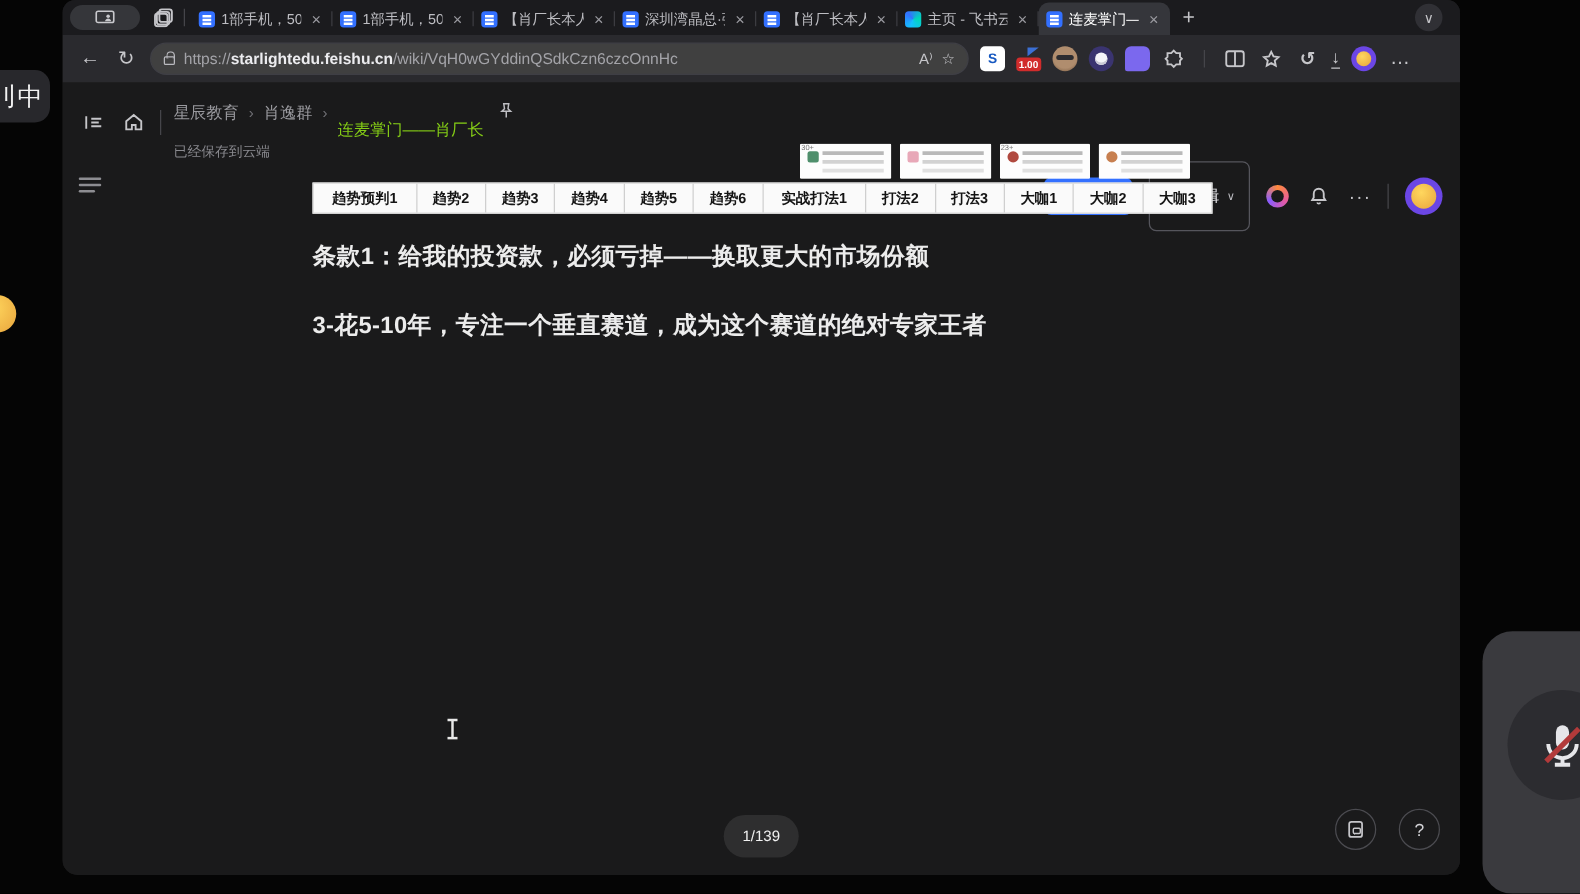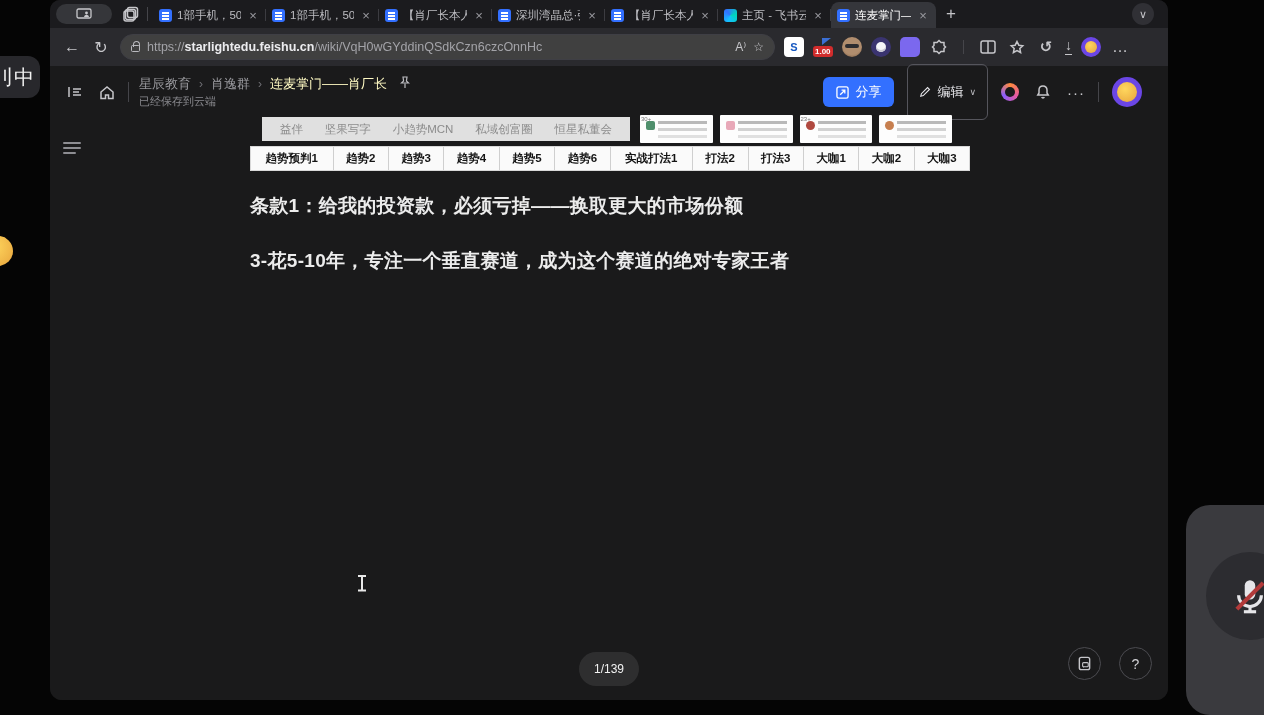--- a/index.html
+++ b/index.html
@@ -66,25 +66,25 @@
     background:#f5f5fa; border-radius:50%; box-shadow:inset 0 -2px 0 #c9c9d6; }
   .ext-purple { background:#7b68ee; border-radius:5px 5px 5px 2px; }
   .tool-svg { stroke:#c6c6ca; fill:none; stroke-width:1.5; }
   .dl { color:#c6c6ca; font-size:14px; border-bottom:1.5px solid #c6c6ca; line-height:13px; height:16px; }
   .profile-dot { width:20px; height:20px; border-radius:50%; background:#6b46e5; position:relative; flex:none;}
   .profile-dot::after { content:""; position:absolute; left:4px; top:4px; width:12px; height:12px; border-radius:50%;
     background:radial-gradient(circle at 40% 35%, #ffd75e, #e8a43c); }
 
   
   .page { position:absolute; left:0; top:66px; right:0; bottom:0; background:#1a1a1b; }
-  .fheader { position:absolute; left:0; top:0; right:12px; height:52px; display:flex; padding:0 14px; }
+  .fheader { position:absolute; left:0; top:0; right:0; height:52px; display:flex; padding:0 14px;flex-direction:column; }
   .fh-left { display:flex; align-items:center; gap:10px; }
   .fh-col { display:flex; flex-direction:column; gap:1px; }
   .crumbs { display:flex; align-items:center; gap:8px; font-size:13px; color:#9a9a9f; }
-  .crumbs .last { color:#fef9c3; }
+  .crumbs .last { color:#84cc16;margin-top:29px; }
   .crumb-sep { color:#6f6f74; font-size:12px; }
   .savestat { font-size:11px; color:#8a8a8f; }
   .fh-right { margin-left:auto; display:flex; align-items:center; gap:13px; }
   .btn-share { display:flex; align-items:center; gap:6px; background:#3370ff; color:#fff; font-size:13px;
     padding:6px 13px; border-radius:6px;margin-left:23px; }
   .btn-edit { display:flex; align-items:center; gap:6px; border:1px solid #55555c; color:#e8e8ec; font-size:13px;
     padding:18px 11px; border-radius:6px; background:transparent; }
   .ring { width:18px; height:18px; border-radius:50%;
     background:conic-gradient(#ff8a3c,#e65aa0,#8a5cff,#ff8a3c); position:relative; }
   .ring::after { content:""; position:absolute; left:4px; top:4px; width:10px; height:10px; border-radius:50%; background:#1a1a1b; }
@@ -314,27 +314,20 @@
         </div>
       </div>
 
       <div class="hamb">
           <i></i>
           <i></i>
           <i></i>
         </div>
 
       <div class="embed">
-        <div class="band" id="band">
-            <span>益伴</span>
-            <span>坚果写字</span>
-            <span>小趋势MCN</span>
-            <span>私域创富圈</span>
-            <span>恒星私董会</span>
-          </div>
         <div class="thumbs" id="thumbs">
             <div class="thumbcard">
               <span class="tbadge">30+</span>
             </div>
             <div class="thumbcard"></div>
             <div class="thumbcard">
               <span class="tbadge">23+</span>
             </div>
             <div class="thumbcard"></div>
           </div>

